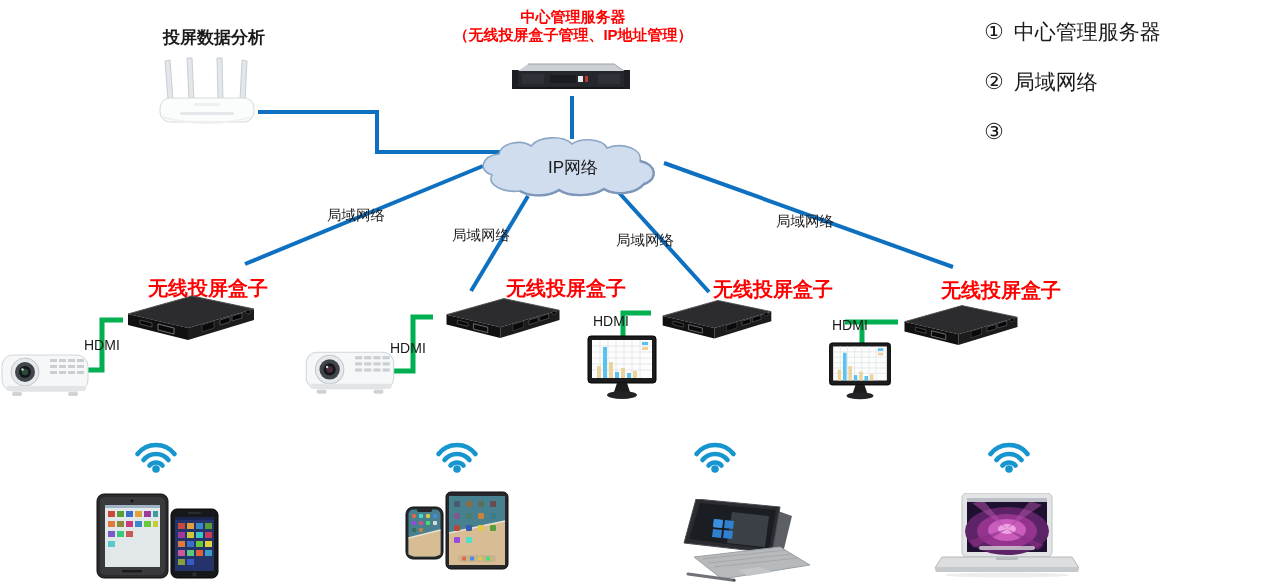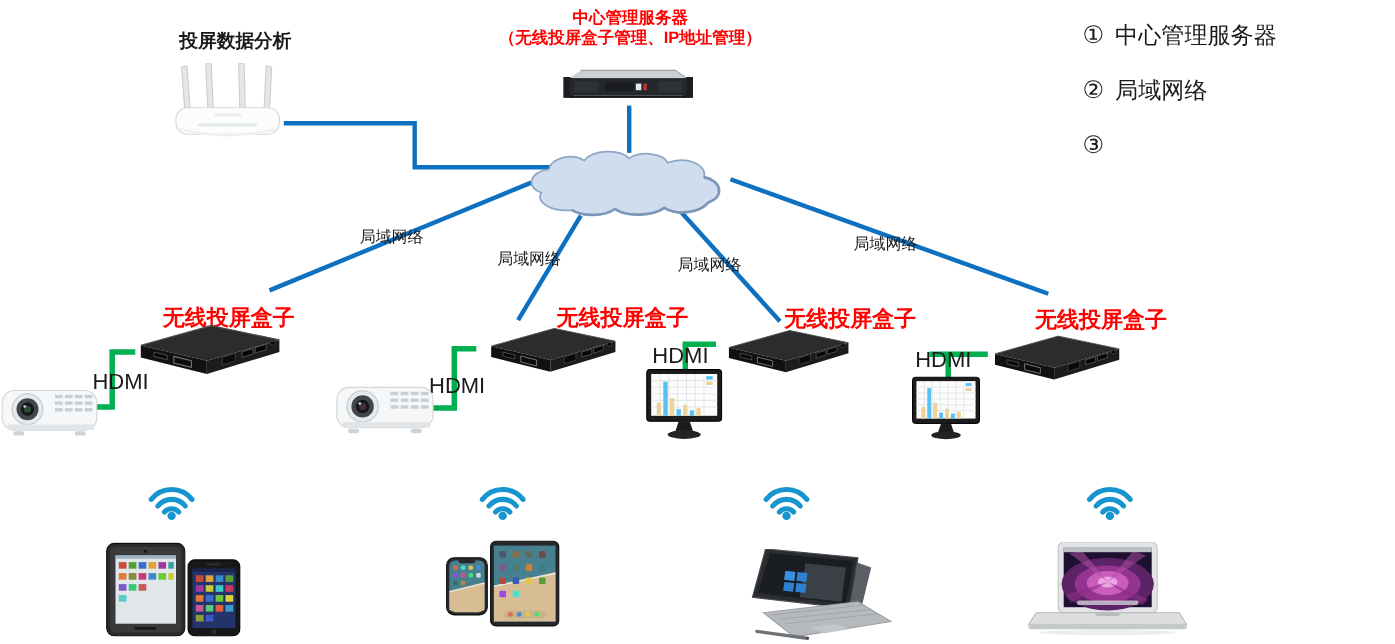--- a/index.html
+++ b/index.html
@@ -17,21 +17,21 @@
   .lan-label{font-size:14.5px;}
   .lan-1{left:327px;top:206px;}
   .lan-2{left:452px;top:226px;}
   .lan-3{left:616px;top:231px;}
   .lan-4{left:776px;top:212px;}
   .box-label{font-size:20px;width:140px;}
   .boxl-1{left:138px;top:275px;}
   .boxl-2{left:496px;top:275px;}
   .boxl-3{left:703px;top:276px;}
   .boxl-4{left:931px;top:277px;}
-  .hdmi-label{font-size:20px;}
+  .hdmi-label{font-size:14px;}
   .hdmi-1{left:84px;top:337px;}
   .hdmi-2{left:390px;top:340px;}
   .hdmi-3{left:593px;top:313px;}
   .hdmi-4{left:832px;top:317px;}
   .features{position:absolute;left:984px;top:16px;font-size:21px;}
   .feature-item{display:flex;align-items:center;margin-bottom:18px;height:32px;}
   .feature-bullet{margin-right:10px;font-size:22px;}
 </style>
 </head>
 <body>
@@ -93,20 +93,21 @@
   </div>
 
   <div class="abs" style="left:473px;top:136px;width:200px;height:62px;">
     <svg width="200" height="62" viewBox="0 0 200 62">
       <path d="M47,55 C30,57 14,49 19,39 C5,35 8,20 26,18 C28,7 48,3 58,10 C66,0 90,-1 99,8
                C109,1 130,3 134,12 C150,6 170,13 167,25 C183,28 186,43 171,48 C163,58 142,60 131,53
                C119,61 96,61 86,54 C76,61 57,61 47,55 Z" fill="#CFDDEF" stroke="#8CA6C6" stroke-width="1.6"></path>
       <path d="M47,55 C57,61 76,61 86,54 C96,61 119,61 131,53 C142,60 163,58 171,48 C186,43 183,28 167,25" fill="none" stroke="#7e97b8" stroke-width="2.4"></path>
     </svg>
   </div>
+  <div class="lbl center cloud-label">IP网络</div>
 
   <div class="lbl lan-label lan-1">局域网络</div>
   <div class="lbl lan-label lan-2">局域网络</div>
   <div class="lbl lan-label lan-3">局域网络</div>
   <div class="lbl lan-label lan-4">局域网络</div>
 
   <div class="lbl red center box-label boxl-1">无线投屏盒子</div>
   <div class="lbl red center box-label boxl-2">无线投屏盒子</div>
   <div class="lbl red center box-label boxl-3">无线投屏盒子</div>
   <div class="lbl red center box-label boxl-4">无线投屏盒子</div>

